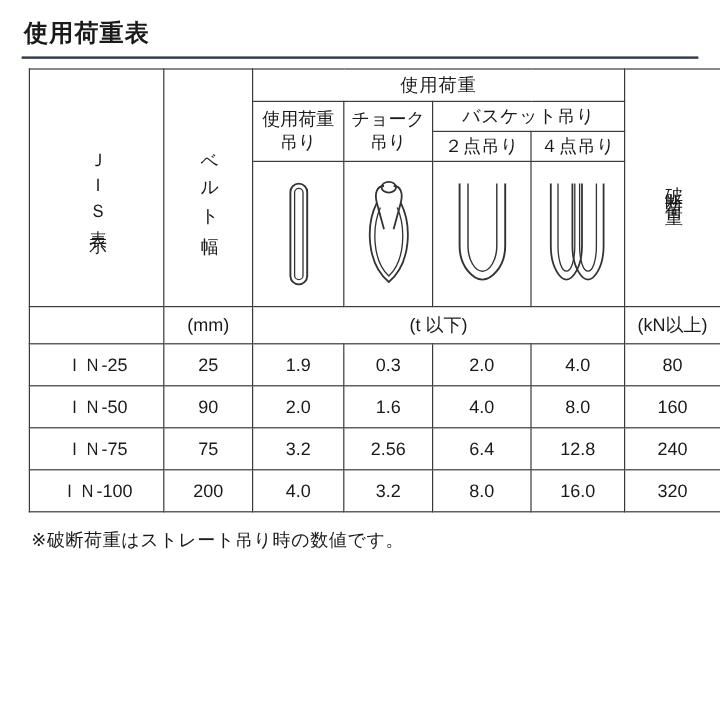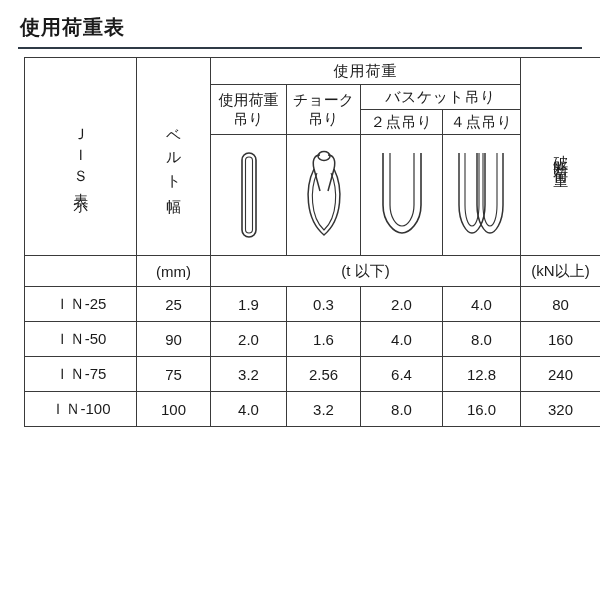--- a/index.html
+++ b/index.html
@@ -229,24 +229,25 @@
         <td>ＩＮ-75</td>
         <td>75</td>
         <td>3.2</td>
         <td>2.56</td>
         <td>6.4</td>
         <td>12.8</td>
         <td>240</td>
       </tr>
       <tr class="data-row">
         <td>ＩＮ-100</td>
-        <td>100</td>
+        <td>200</td>
         <td>4.0</td>
         <td>3.2</td>
         <td>8.0</td>
         <td>16.0</td>
         <td>320</td>
       </tr>
     </tbody>
   </table>
 
+  <div class="footnote">※破断荷重はストレート吊り時の数値です。</div>
 
 </div>
 
 </body></html>

